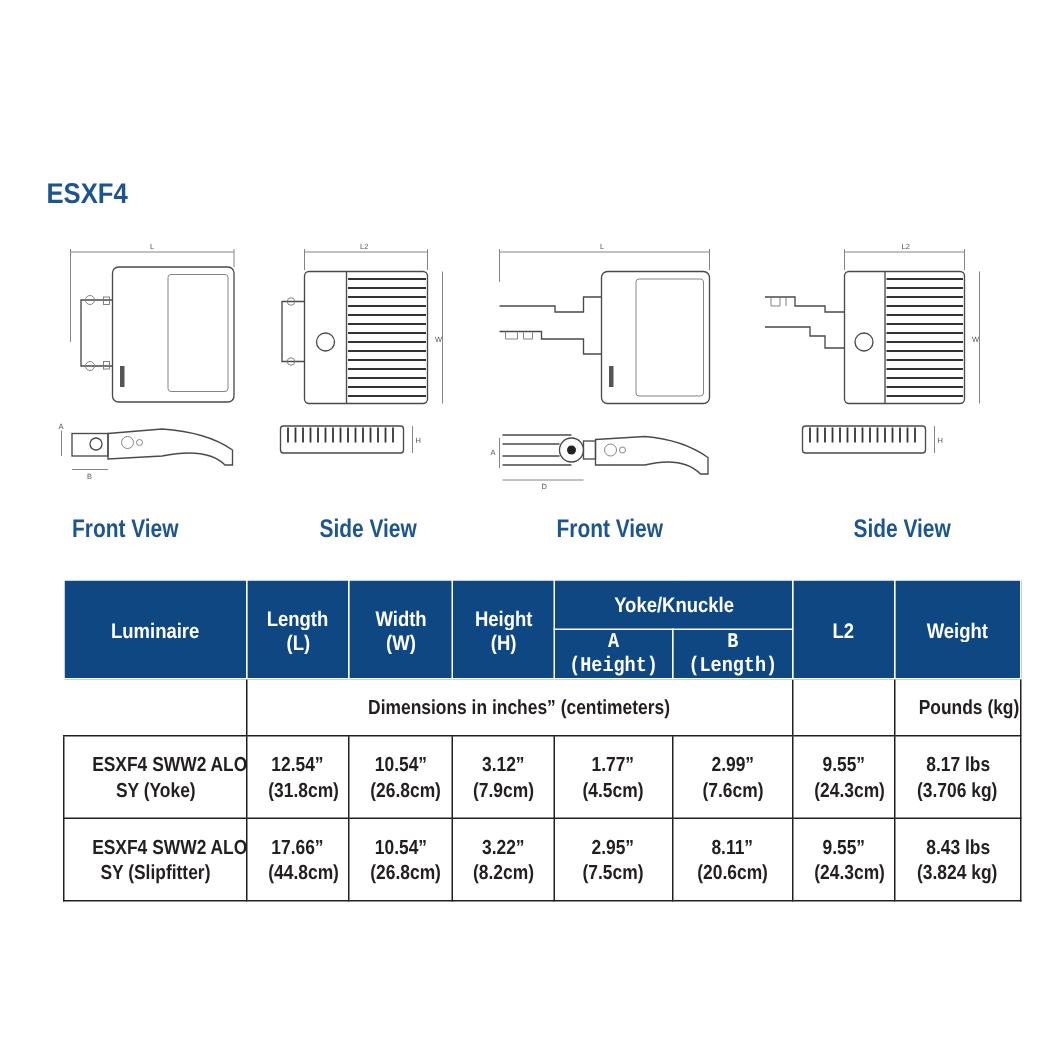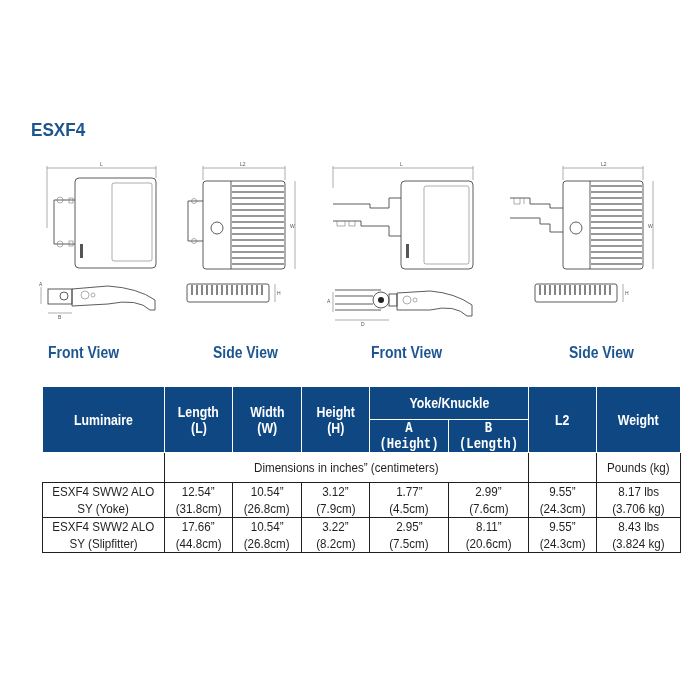--- a/index.html
+++ b/index.html
@@ -24,21 +24,21 @@
     font-family: "Liberation Sans", sans-serif;
   }
   table.spec th {
     background: #0f4783; color: #ffffff; font-weight: bold;
     font-size: 14px; border: 1px solid #ffffff; text-align: center;
     line-height: 16px; padding: 0;
   }
   table.spec th span { display: inline-block; transform: scaleX(0.88); }
   table.spec td {
     border: 1px solid #231f20; text-align: center; font-size: 13.5px;
-    line-height: 17px; padding: 0; color: #231f20;
+    line-height: 17px; padding: 10px; color: #231f20; font-weight: bold;
   }
   table.spec td span { display: inline-block; transform: scaleX(0.86); white-space: nowrap; }
   table.spec td.empty-corner { border-left: none; border-top: none; }
   tr.h1 th { height: 33px; }
   tr.h2 th { height: 27px; font-family: Liberation Mono, monospace; }
   tr.units td { height: 30px; }
   tr.row td { height: 34px; }
   .line { stroke: #4a4a4a; fill: none; stroke-width: 0.9; }
   .thin { stroke: #777; fill: none; stroke-width: 0.6; }
   .dark { fill: #222; }

